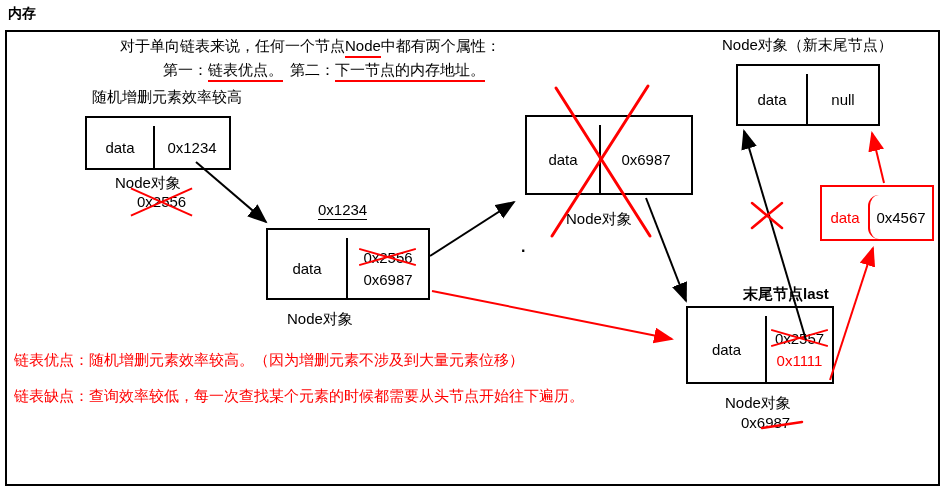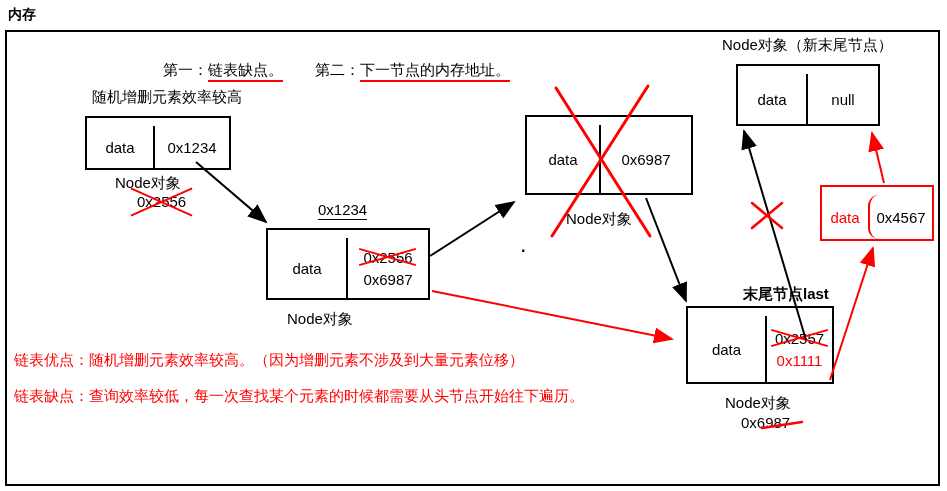--- a/index.html
+++ b/index.html
@@ -10,44 +10,47 @@
   .red-text { color:#ff0000; }
   .frame { position:absolute; box-sizing:border-box; border:2px solid #000; background:transparent; }
   .node { position:absolute; box-sizing:border-box; display:flex; border:2px solid #000; background:#fff; z-index:2; }
   .node .cell { box-sizing:border-box; display:flex; flex-direction:column; align-items:center; justify-content:center; font-size:15px; gap:5px;margin-top:8px; }
   .node .cell + .cell { border-left:2px solid #000; }
   .node.red-node { border-color:#ff0000; }
   .node.red-node .cell + .cell { border-left-color:#ff0000;border-radius:11px; }
   .caption { position:absolute; font-size:15px; white-space:nowrap; z-index:2; }
   .u-red { border-bottom:2px solid #ff0000; padding-bottom:2px; }
   .u-black { border-bottom:1px solid #000; padding-bottom:1px; }
-  .gap-left { margin-left:32px; }
+  .gap-left { margin-left:7px; }
   .cross-red { position:relative; display:inline-block; }
   .cross-red::before, .cross-red::after {
     content:""; position:absolute; left:-5px; right:-5px; top:50%; margin-top:-1px; height:2px; background:#ff0000;
   }
   .cross-red::before { transform:rotate(16deg); }
   .cross-red::after  { transform:rotate(-16deg); }
   .big-cross::before, .big-cross::after { left:-9px; right:-9px; }
   .big-cross::before { transform:rotate(24deg); }
   .big-cross::after  { transform:rotate(-24deg); }
   svg.overlay { position:absolute; left:0; top:0; z-index:5; pointer-events:none; }
 </style>
 </head>
 <body>
 
 <div class="canvas">
 
   <div class="frame" style="left:5px; top:30px; width:935px; height:456px;"></div>
 
-  <div class="abs bold" style="left:8px; top:5px; font-size:14px;">内存</div>
+  <div class="abs bold" style="left:8px; top:5px; font-size:14px;font-family:Liberation Serif, serif;">内存</div>
 
+  <div class="abs" style="left:120px; top:36px;">
+    <span>对于单向链表来说，任何一个节点</span><span class="u-red">Node</span><span>中都有两个属性：</span>
+  </div>
 
   <div class="abs" style="left:163px; top:60px;">
-    <span>第一：</span><span class="u-red">链表缺点。</span><span class="gap-left">第二：</span><span class="u-red">下一节点的内存地址。</span>
+    <span>第一：</span><span class="u-red">链表优点。</span><span class="gap-left">第二：</span><span class="u-red">下一节点的内存地址。</span>
   </div>
 
   <div class="caption" style="left:92px; top:88px;">随机增删元素效率较高</div>
   <div class="node" style="left:85px; top:116px; width:146px; height:54px;">
     <div class="cell" style="flex:0 0 66px;">data</div>
     <div class="cell" style="flex:1;">0x1234</div>
   </div>
   <div class="caption" style="left:115px; top:174px;">Node对象</div>
   <div class="caption" style="left:137px; top:193px;">
     <span class="cross-red big-cross">0x2556</span>

